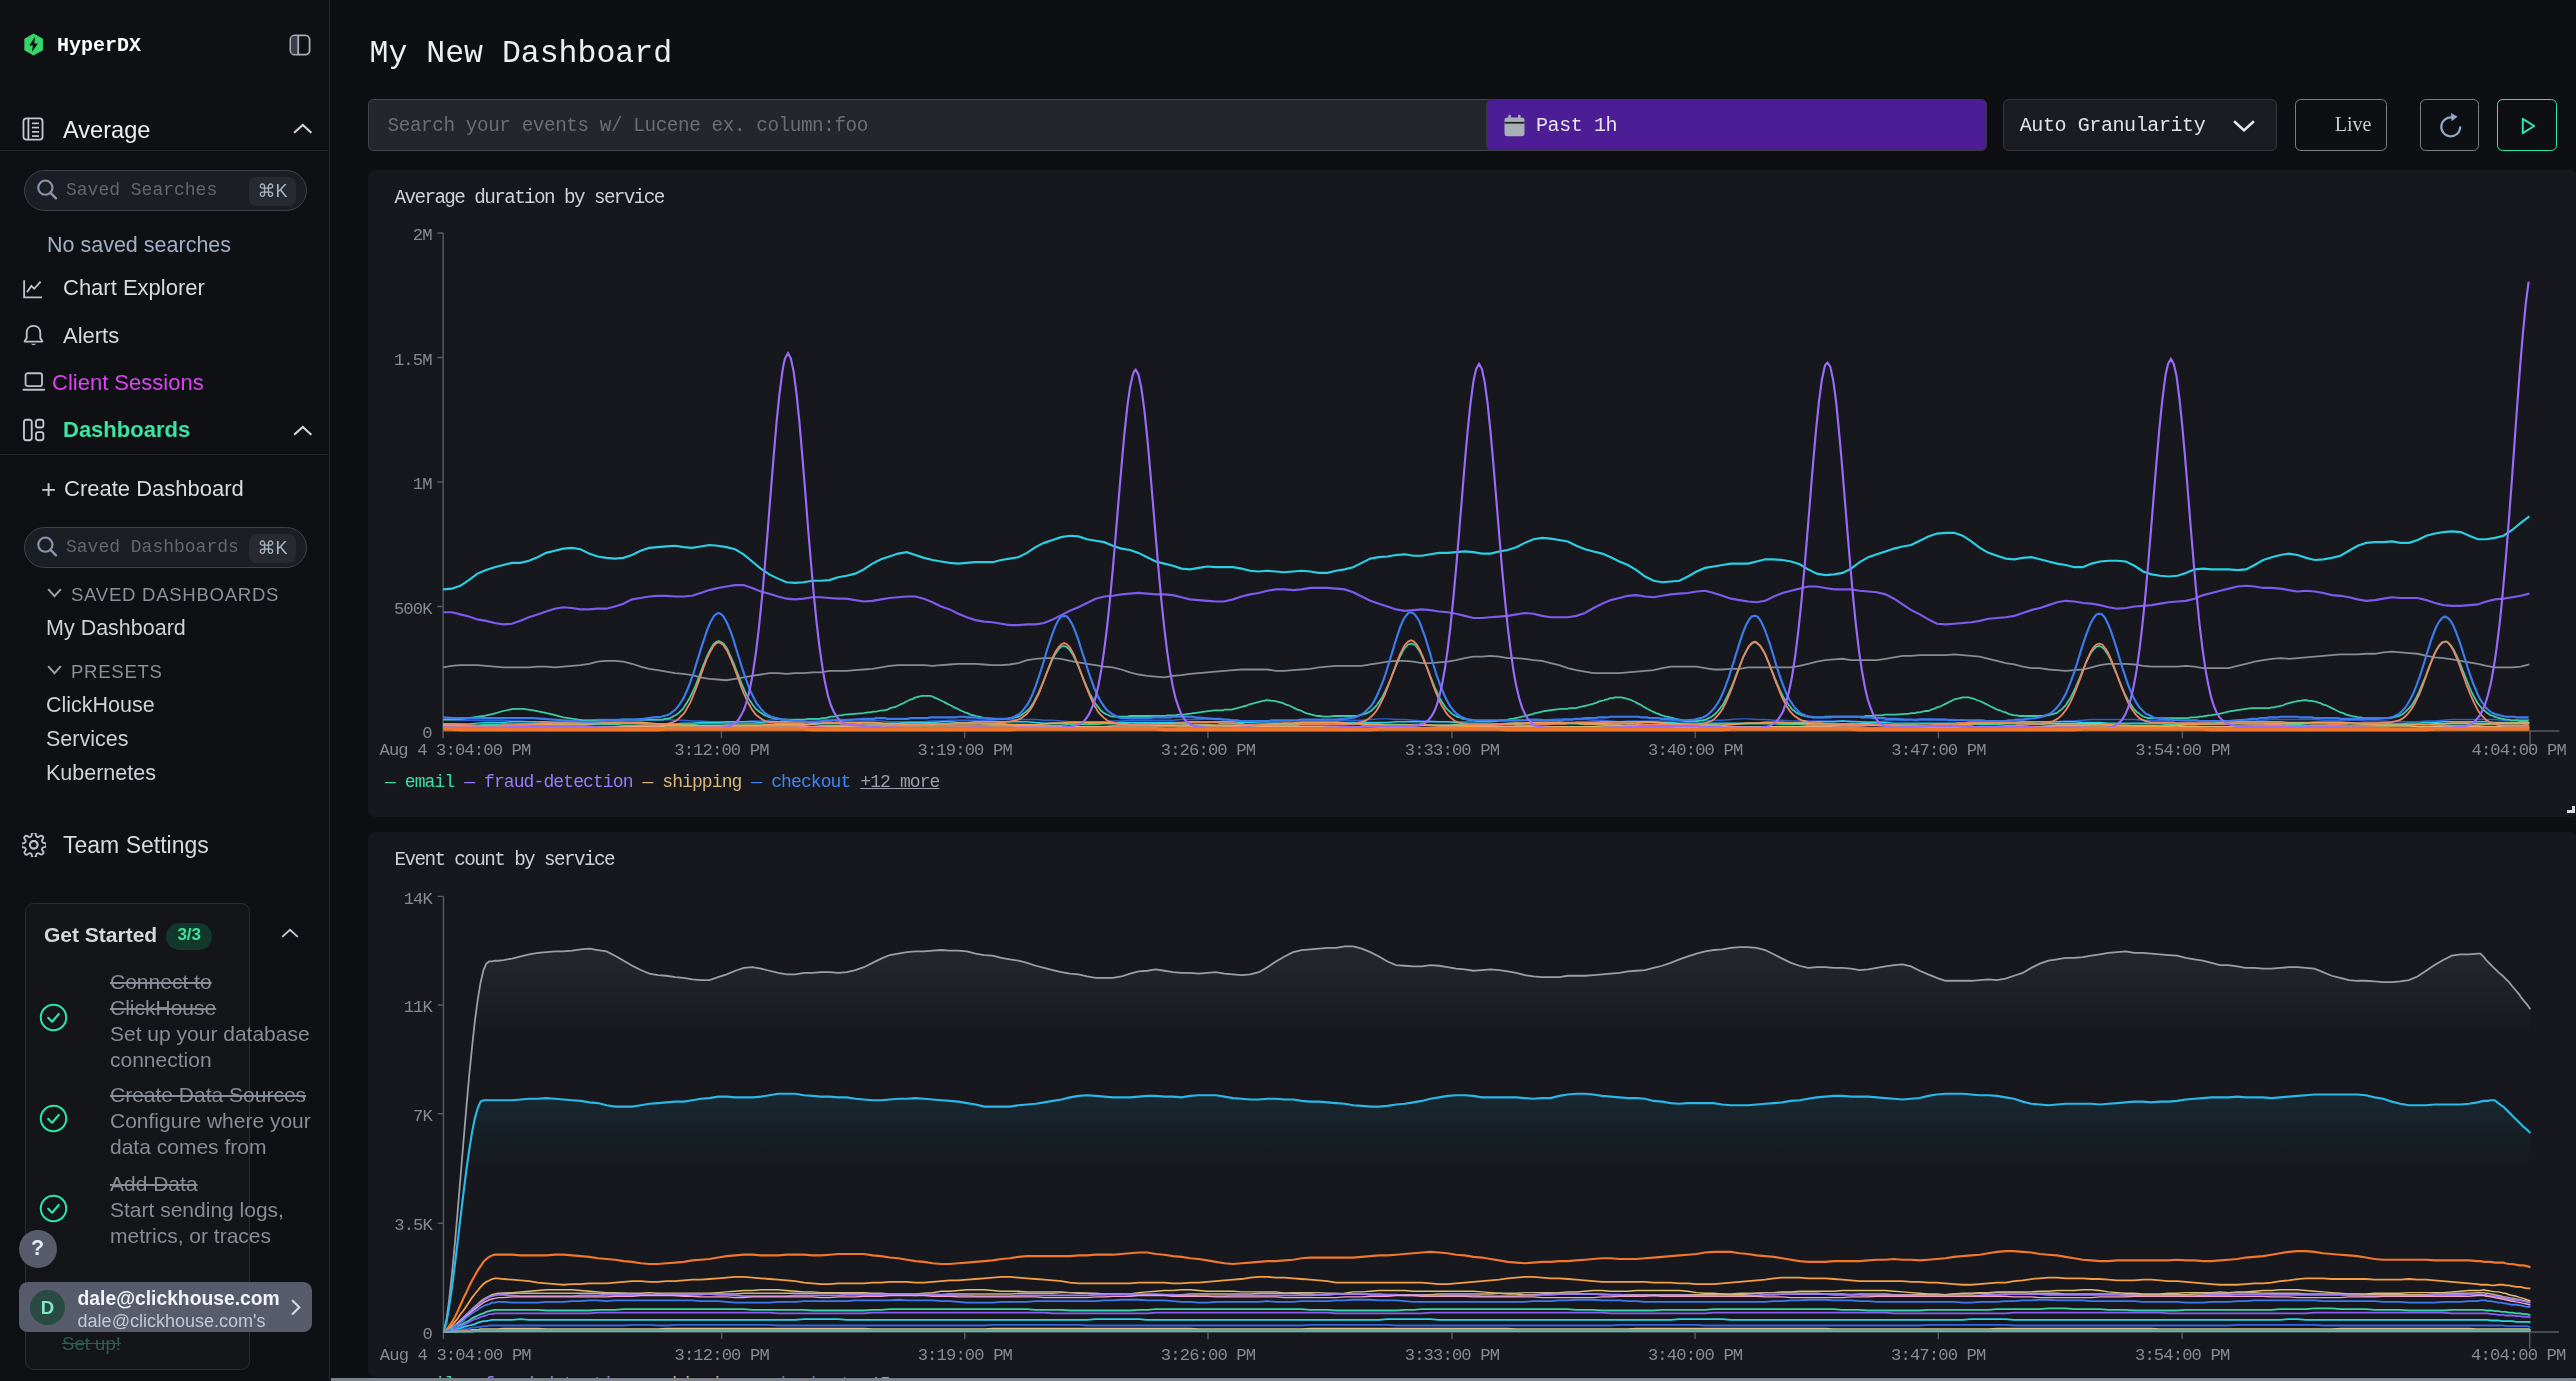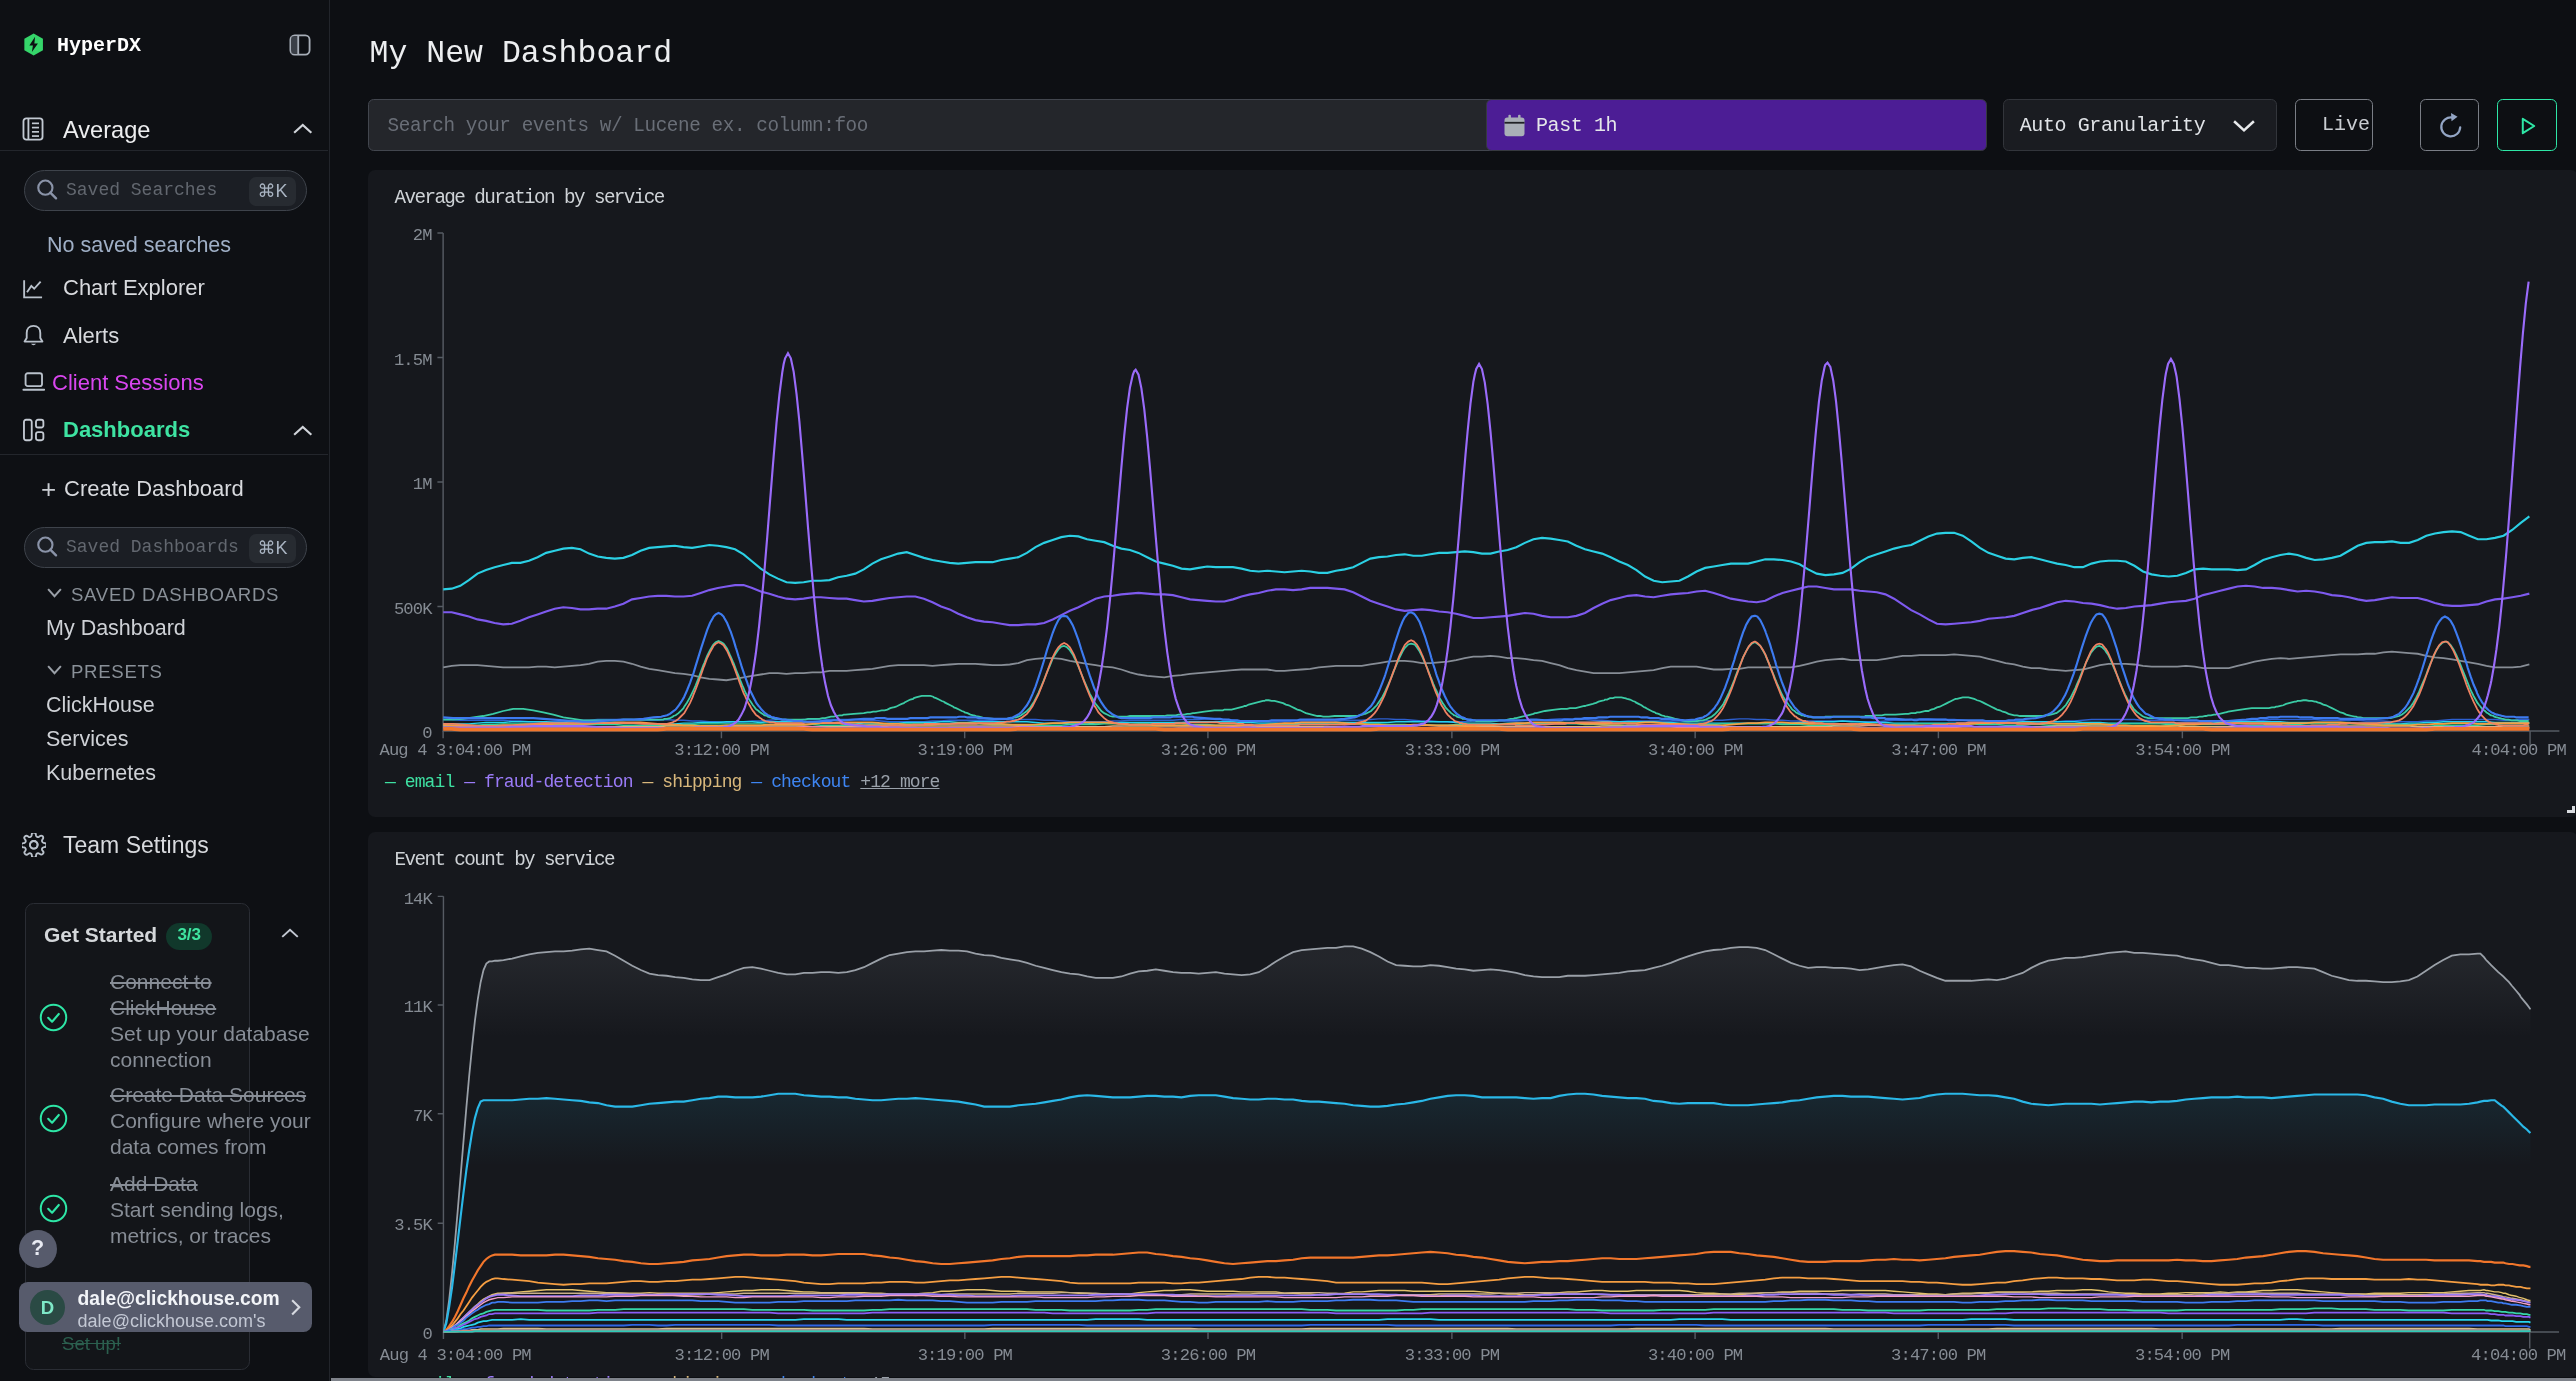--- a/index.html
+++ b/index.html
@@ -45,22 +45,22 @@
   #searchbox { left:17px; width:1324px; background:#24262B; border:1.4px solid #42464E; }
   #searchbox .ph { position:absolute; left:18.6px; top:15px; font-family:"Liberation Mono",monospace;
                    font-size:19.3px; letter-spacing:-0.4px; color:#696E77; }
   #searchbox .modes { position:absolute; right:15.7px; top:15px; font-family:"Liberation Mono",monospace; font-size:19.3px; letter-spacing:-0.4px; }
   #past1h { left:1135px; width:501px; background:#4c1d95; border:1.4px solid #36393F; }
   #past1h span { position:absolute; left:49px; top:14.3px; font-family:"Liberation Mono",monospace;
                  font-size:20px; letter-spacing:-0.4px; color:#E4E6E9; }
   #autogran { left:1652px; width:274px; background:#1A1C21; border:1.4px solid #32353B; }
   #autogran span { position:absolute; left:15.7px; top:14.3px; font-family:"Liberation Mono",monospace;
                    font-size:20px; letter-spacing:-0.4px; color:#E0E3E7; }
-  #live { left:1944px; width:78px; background:transparent; border:1.4px solid #7A7E86;
-          font-family:Liberation Mono, monospace; font-size:20px; color:#C9CDD2; text-align:center; line-height:49px;padding-left:24px; }
+  #live { left:1944px; width:92px; background:transparent; border:1.4px solid #7A7E86;
+          font-family:Liberation Serif, serif; font-size:20px; color:#C9CDD2; text-align:center; line-height:49px;padding-left:24px; }
   #refresh { left:2069px; width:59px; background:transparent; border:1.4px solid #7A7E86; }
   #play { left:2146px; width:60px; background:transparent; border:1.4px solid #2EE6A6; }
   .panel { position:absolute; left:17px; width:2210px; background:#16181D; border-radius:7.2px; }
   #panel1 { top:170px; height:647px; }
   #panel2 { top:832px; height:545px; }
   .ptitle { position:absolute; left:26.5px; top:17px; font-family:"Liberation Mono",monospace;
             font-size:19.3px; letter-spacing:-1.6px; color:#CED2D6; }
   .legend { position:absolute; left:17px; font-family:"Liberation Mono",monospace; font-size:18px; letter-spacing:-0.9px; }
   .legend span { margin-right:0px; }
   #hbar { position:absolute; left:331px; right:0; bottom:0; height:2.9px; background:#7E828A; }

